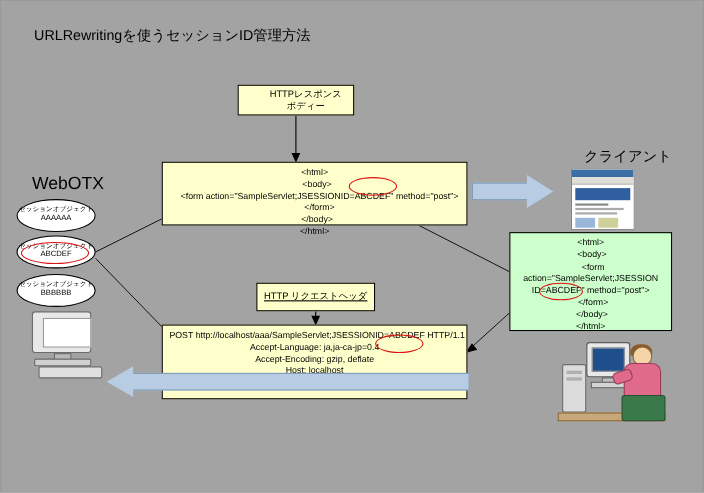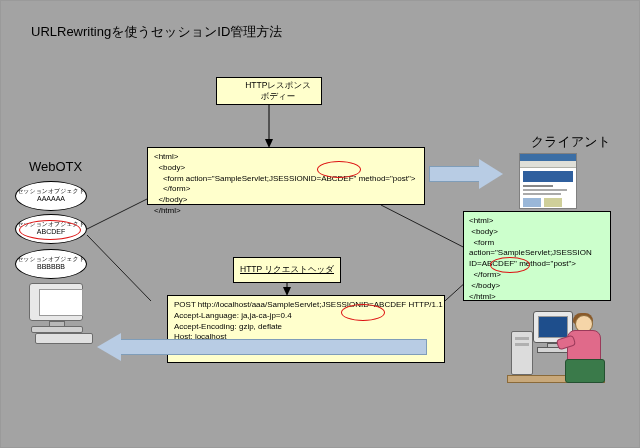--- a/index.html
+++ b/index.html
@@ -26,21 +26,21 @@
     color: #000000;
     white-space: nowrap;
   }
 
   
   .plain-label {
     font-size: 12px;
     color: #000000;
     white-space: nowrap;
   }
-  #label-webotx { left: 28px; top: 158px; font-size: 13px; }
+  #label-webotx { left: 28px; top: 158px; font-size: 16px; }
   #label-client { left: 530px; top: 132px; font-size: 13px; }
 
   
   .callout {
     background: #ffffcc;
     border: 1px solid #000000;
     box-sizing: border-box;
     font-size: 8px;
     color: #000000;
     line-height: 1.35;
@@ -53,23 +53,23 @@
   }
   #callout-request {
     left: 232px; top: 256px; width: 108px; height: 26px;
     display: flex; align-items: center; justify-content: center;
     font-size: 8.5px; text-align: center; text-decoration: underline;
   }
   #box-html {
     left: 146px; top: 146px; width: 278px; height: 58px;
   }
   #box-http {
-    left: 146px; top: 294px; width: 278px; height: 68px; margin-left: 20px;
-  }
-  .code-line { white-space: pre; font-family: "Liberation Sans", sans-serif; }
+    left: 146px; top: 294px; width: 278px; height: 68px;
+  }
+  .code-line { white-space: pre; font-family: "Liberation Sans", sans-serif; text-align: center; }
 
   
   #box-green {
     left: 462px; top: 210px; width: 148px; height: 90px;
     background: #ccffcc;
     border: 1px solid #000000;
     box-sizing: border-box;
     font-size: 8px;
     line-height: 1.35;
     padding: 4px 5px;

